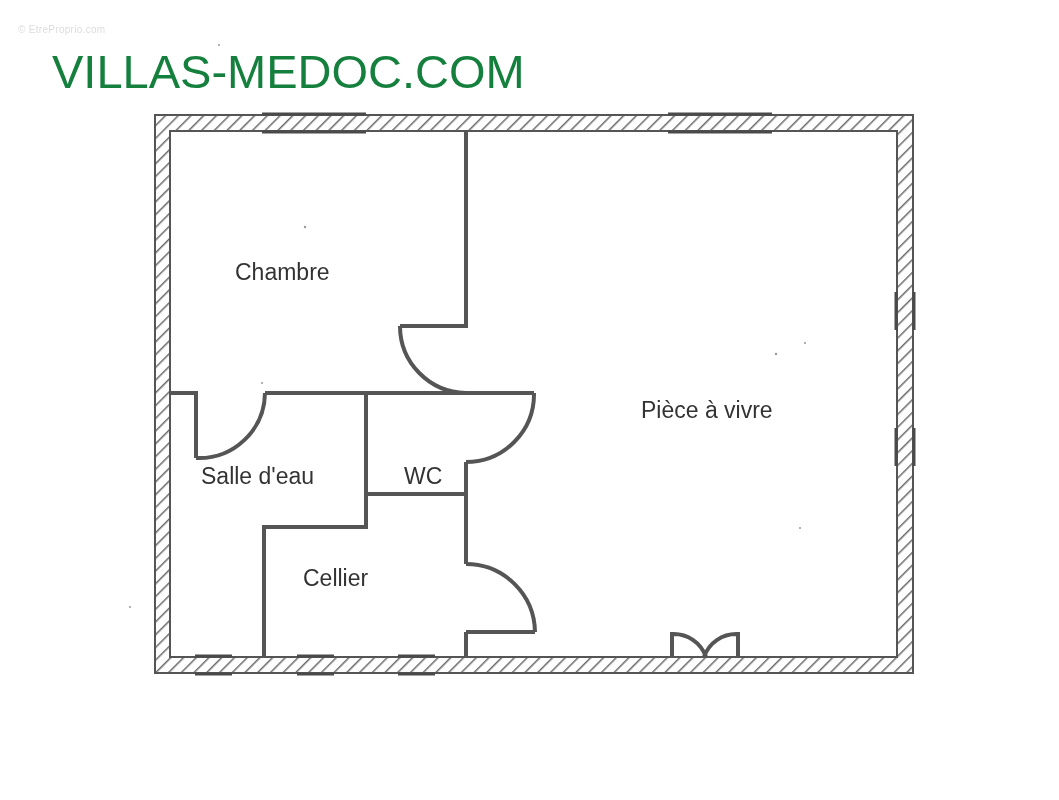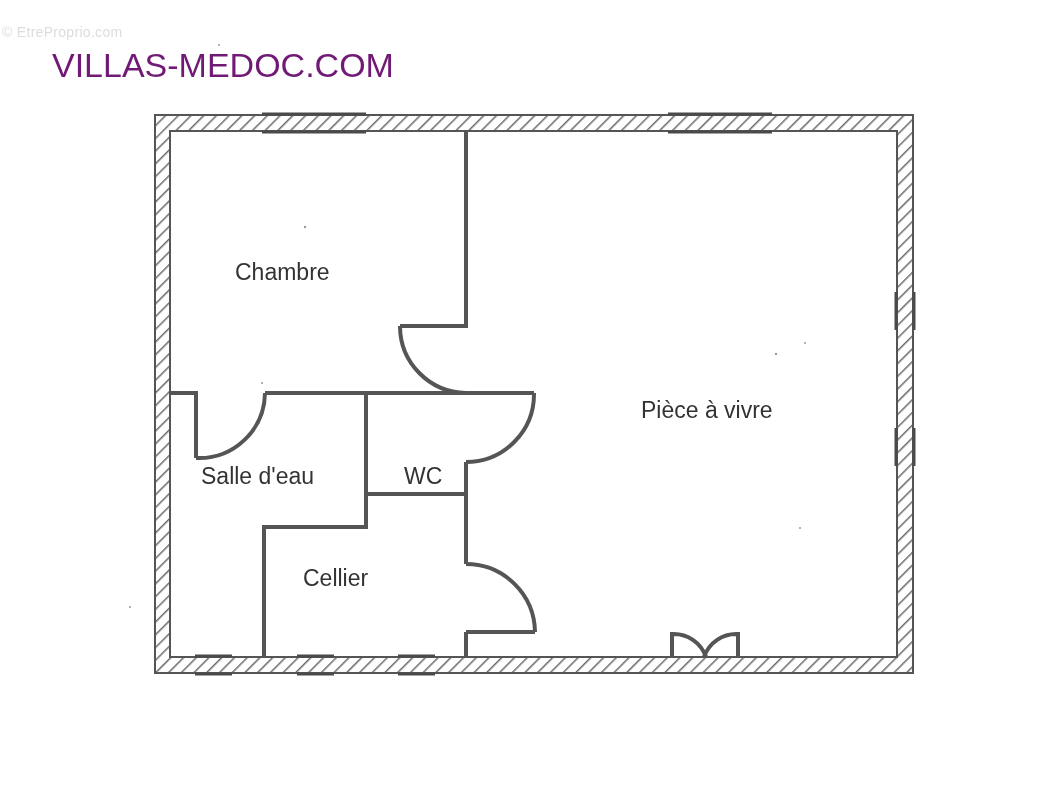--- a/index.html
+++ b/index.html
@@ -1,18 +1,18 @@
 <!DOCTYPE html>
 <html><head>
   <meta charset="utf-8">
   <style>
     html, body { margin: 0; padding: 0; background: #ffffff; }
     body { width: 1059px; height: 800px; position: relative; overflow: hidden; font-family: "Liberation Sans", sans-serif; }
-    .watermark { position: absolute; left: 2px; top: 24px; font-size: 14px; color: #dcdcdc; letter-spacing: 0.3px; }
-    .brand { position: absolute; left: 52px; top: 48px; font-size: 34px; color: #701a75; letter-spacing: 0px; line-height: 1; }
+    .watermark { position: absolute; left: 18px; top: 24px; font-size: 10px; color: #dcdcdc; letter-spacing: 0.3px; }
+    .brand { position: absolute; left: 52px; top: 48px; font-size: 47px; color: #15803d; letter-spacing: 0px; line-height: 1; }
     svg.plan { position: absolute; left: 0; top: 0; }
     .room-label { font-family: "Liberation Sans", sans-serif; font-size: 23px; fill: #333333; }
   </style>
 </head>
 <body>
 
 <div class="watermark">© EtreProprio.com</div>
 <div class="brand">VILLAS-MEDOC.COM</div>
 
 <svg class="plan" width="1059" height="800" viewBox="0 0 1059 800" xmlns="http://www.w3.org/2000/svg">

